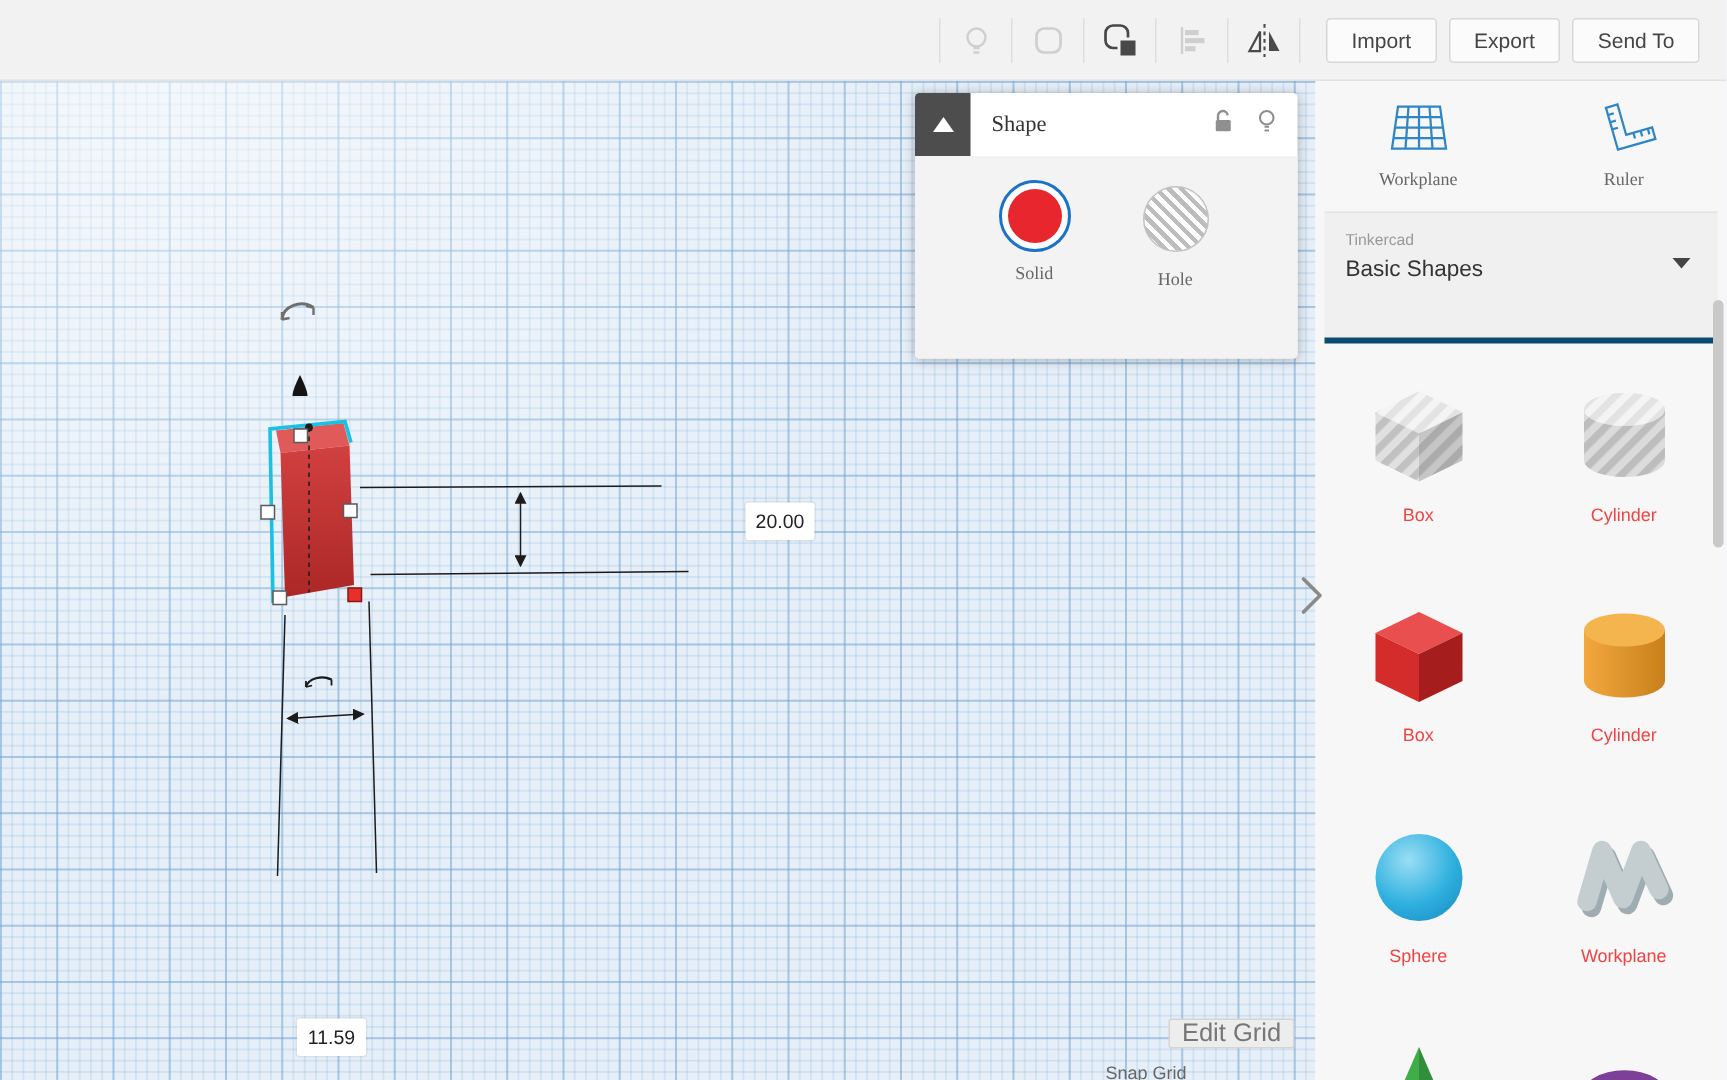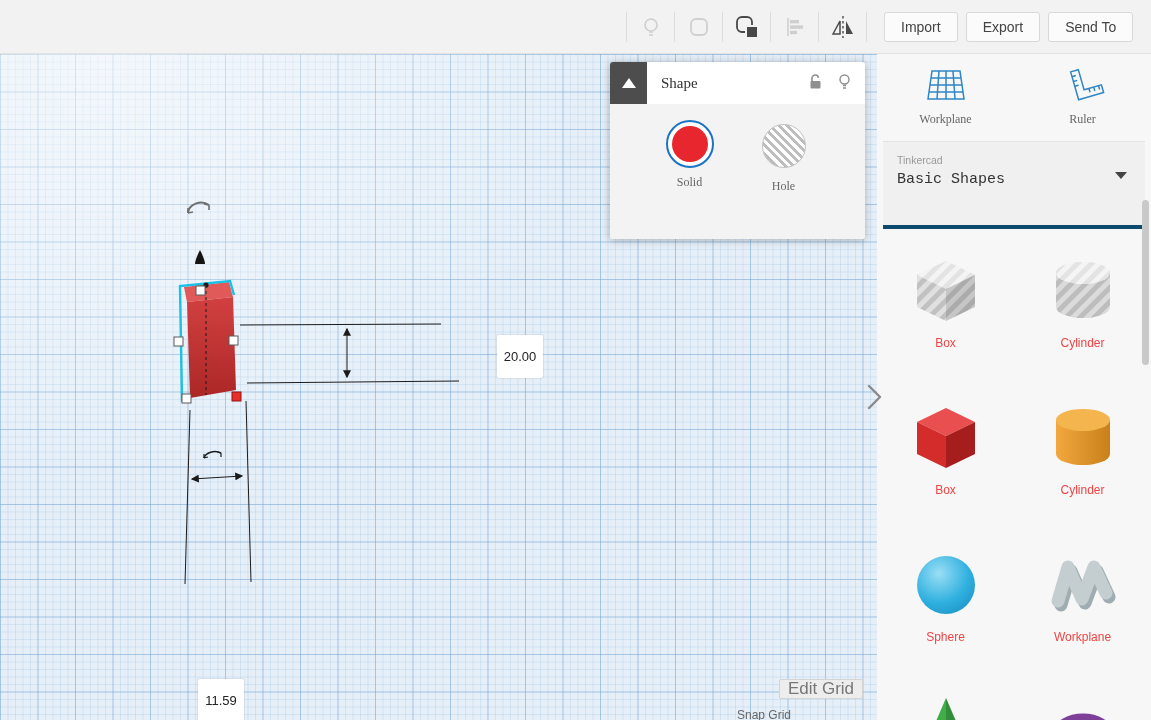--- a/index.html
+++ b/index.html
@@ -23,21 +23,21 @@
     background-image:
       linear-gradient(rgba(120,170,214,.20) 1px, transparent 1px),
       linear-gradient(90deg, rgba(120,170,214,.20) 1px, transparent 1px),
       linear-gradient(rgba(100,155,205,.42) 1px, transparent 1px),
       linear-gradient(90deg, rgba(100,155,205,.42) 1px, transparent 1px);
     background-size:7.5px 7.5px, 7.5px 7.5px, 37.5px 37.5px, 37.5px 37.5px; }
   .canvas-light { position:absolute; inset:0; pointer-events:none;
     background:radial-gradient(ellipse at 12% 0%, rgba(255,255,255,.55), rgba(255,255,255,0) 45%); }
   .scene-svg { position:absolute; left:0; top:0; }
 
-  .dim-label { position:absolute; width:46px; height:43px; background:#fff; border-radius:2px;
+  .dim-label { position:absolute; width:46px; height:25px; background:#fff; border-radius:2px;
     display:flex; align-items:center; justify-content:center; font-size:13px; color:#222;
     box-shadow:0 0 0 1px rgba(0,0,0,.06); cursor:text; }
   .dim-20 { left:497px; top:281px; }
   .dim-11 { left:198px; top:625px; }
 
   .edit-grid-btn { position:absolute; left:779px; top:625px; width:84px; height:20px;
     background:#ededed; border:1px solid #d4d4d4; border-radius:2px; font-size:17px; color:#777;
     display:flex; align-items:center; justify-content:center; cursor:pointer; }
   .snap-grid { position:absolute; left:737px; top:654px; font-size:12px; color:#666; }
 
@@ -62,21 +62,21 @@
 
   
   .sidebar { position:absolute; left:877px; top:54px; width:274px; height:666px;
     background:#f7f7f7; overflow:hidden; }
   .sb-tools { display:flex; padding-top:12px; }
   .sb-tool { width:50%; display:flex; flex-direction:column; align-items:center; cursor:pointer;font-family:Liberation Serif, serif; }
   .sb-tool-label { margin-top:6px; font-size:12px; color:#666; }
   .sb-dropdown { position:relative; margin:14px 6px 0 6px; height:88px; background:#f0f0f0;
     border-top:1px solid #e3e3e3; border-bottom:4px solid #0c4a6e; padding:12px 14px; cursor:pointer; }
   .sb-brand { font-size:10.5px; color:#999; }
-  .sb-category { font-size:15px; color:#333; margin-top:5px;font-family:Liberation Mono, monospace; }
+  .sb-category { font-size:15px; color:#333; margin-top:5px; }
   .sb-caret { position:absolute; right:18px; top:30px; width:0; height:0;
     border-left:6px solid transparent; border-right:6px solid transparent; border-top:7px solid #444; }
   .sb-shapes { display:grid; grid-template-columns:1fr 1fr; row-gap:48px; padding-top:22px;
     justify-items:center; }
   .sb-shape { display:flex; flex-direction:column; align-items:center; cursor:pointer; }
   .sb-shape-label { margin-top:7px; font-size:12px; color:#ef4444; }
   .sb-scroll-thumb { position:absolute; right:2px; top:146px; width:7px; height:165px;
     background:#c9c9c9; border-radius:4px; }
 
   .collapse-chev { position:absolute; left:864px; top:382px; width:22px; height:30px; z-index:10; cursor:pointer; }

